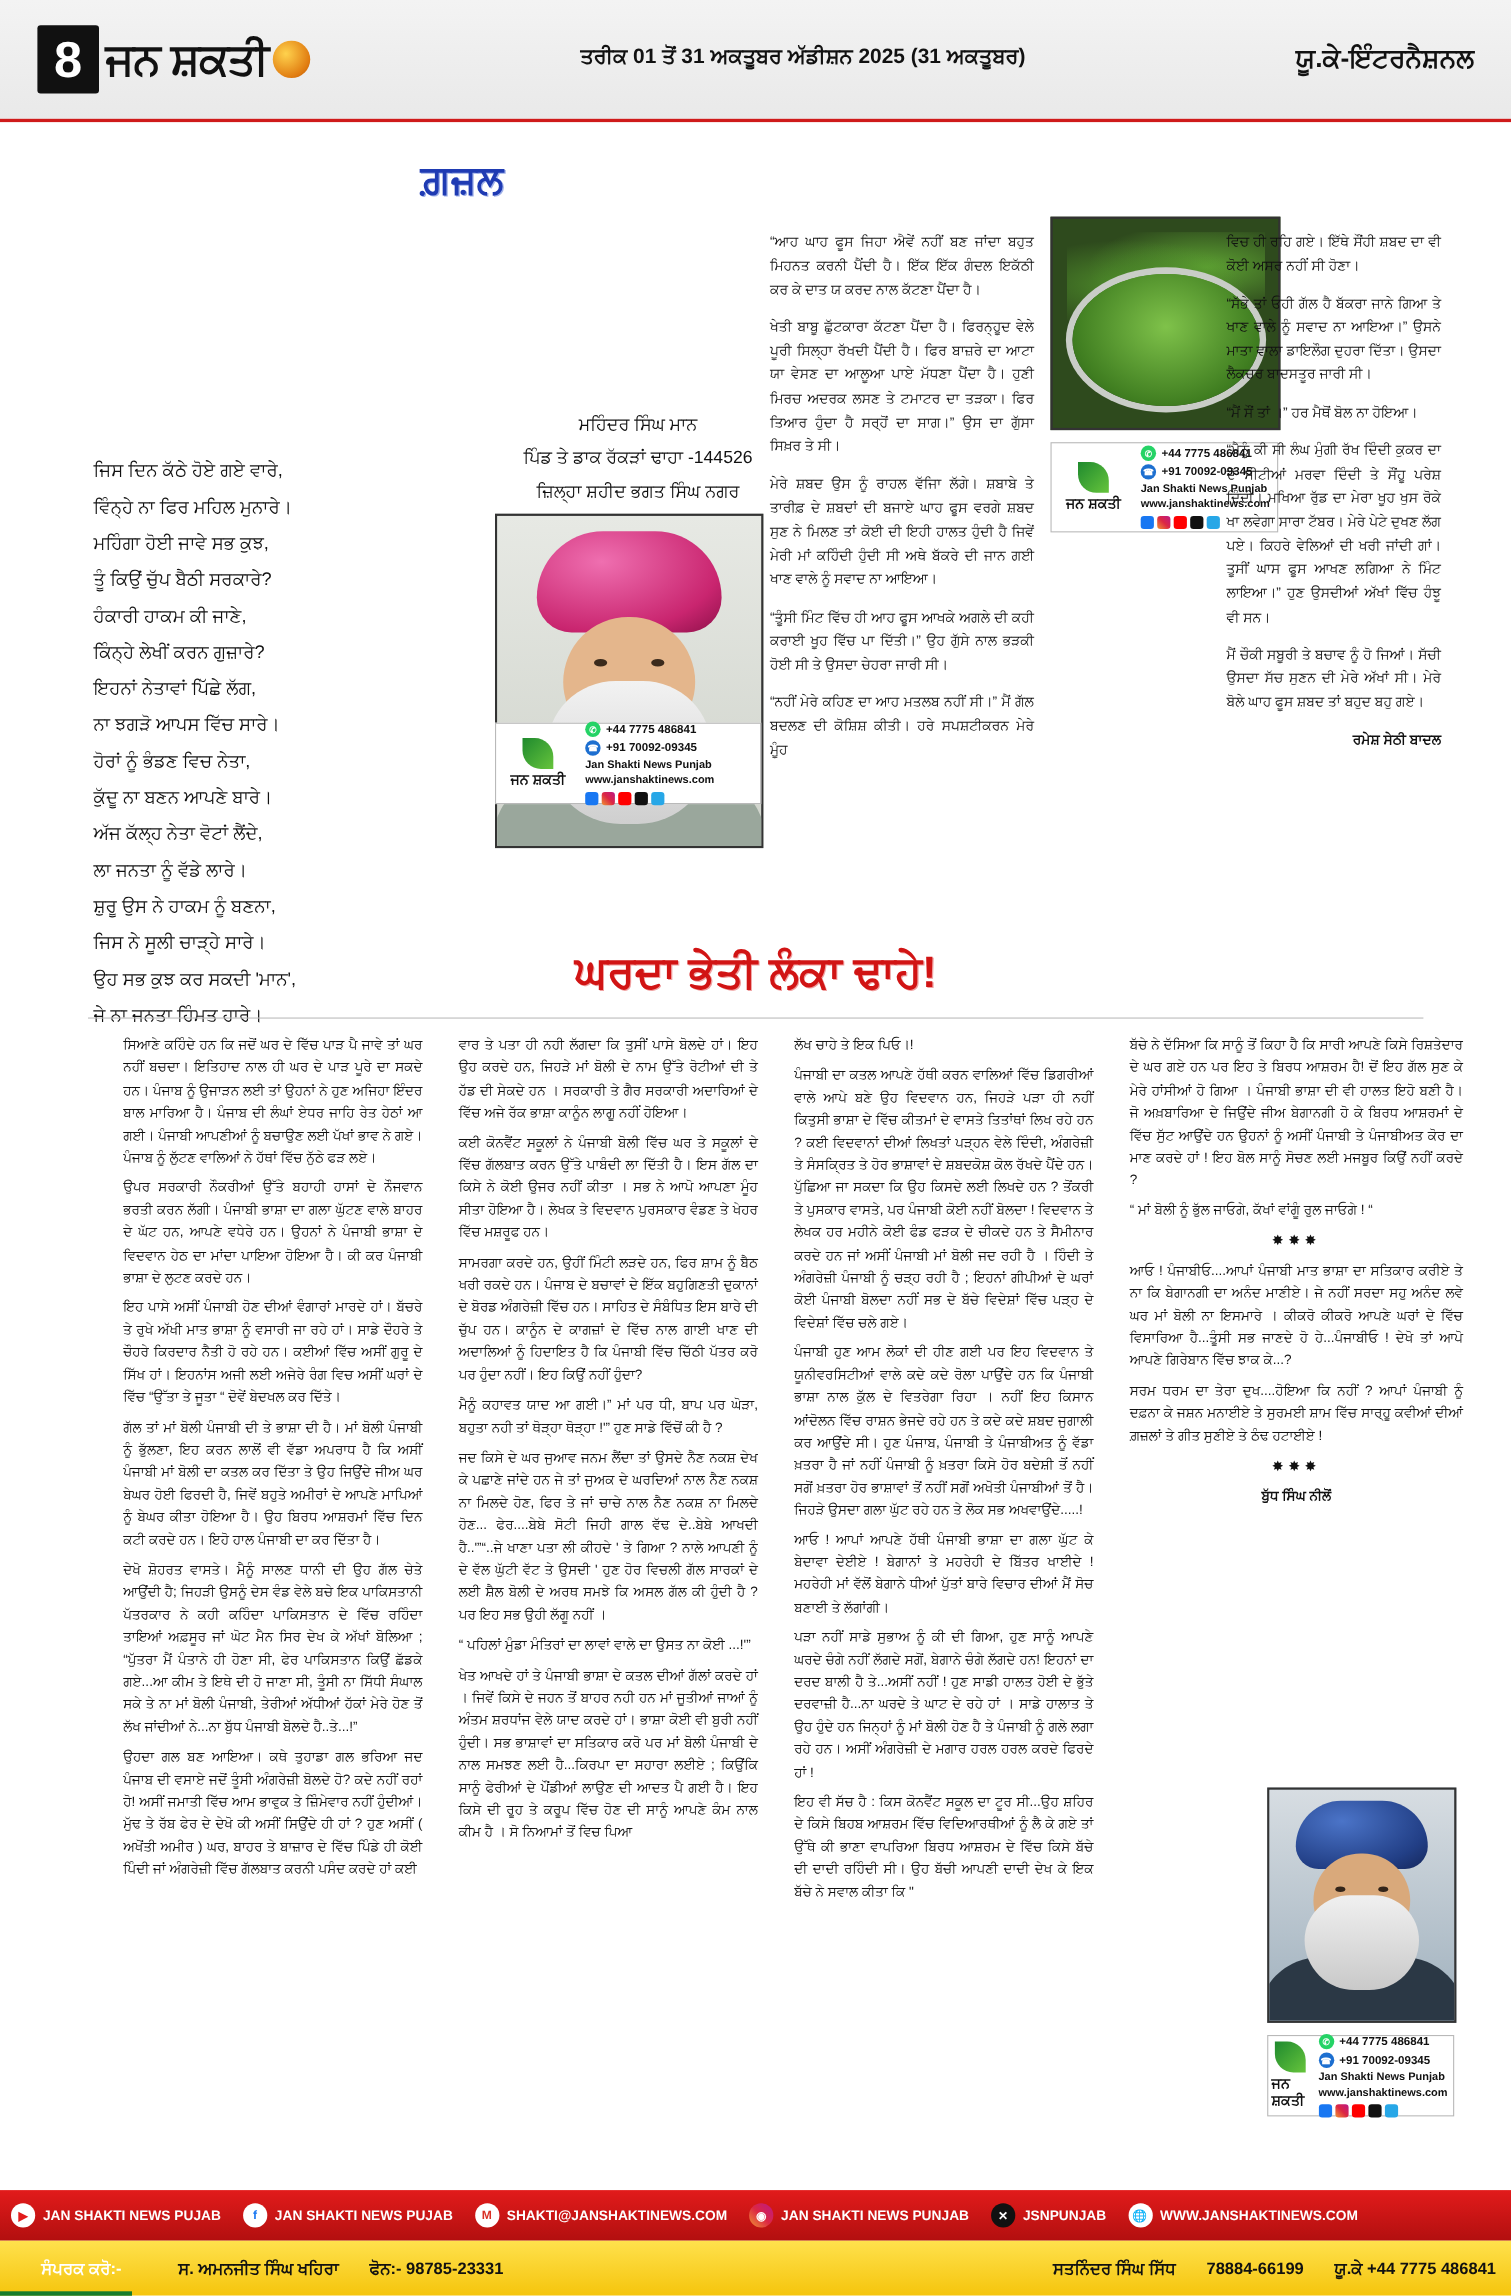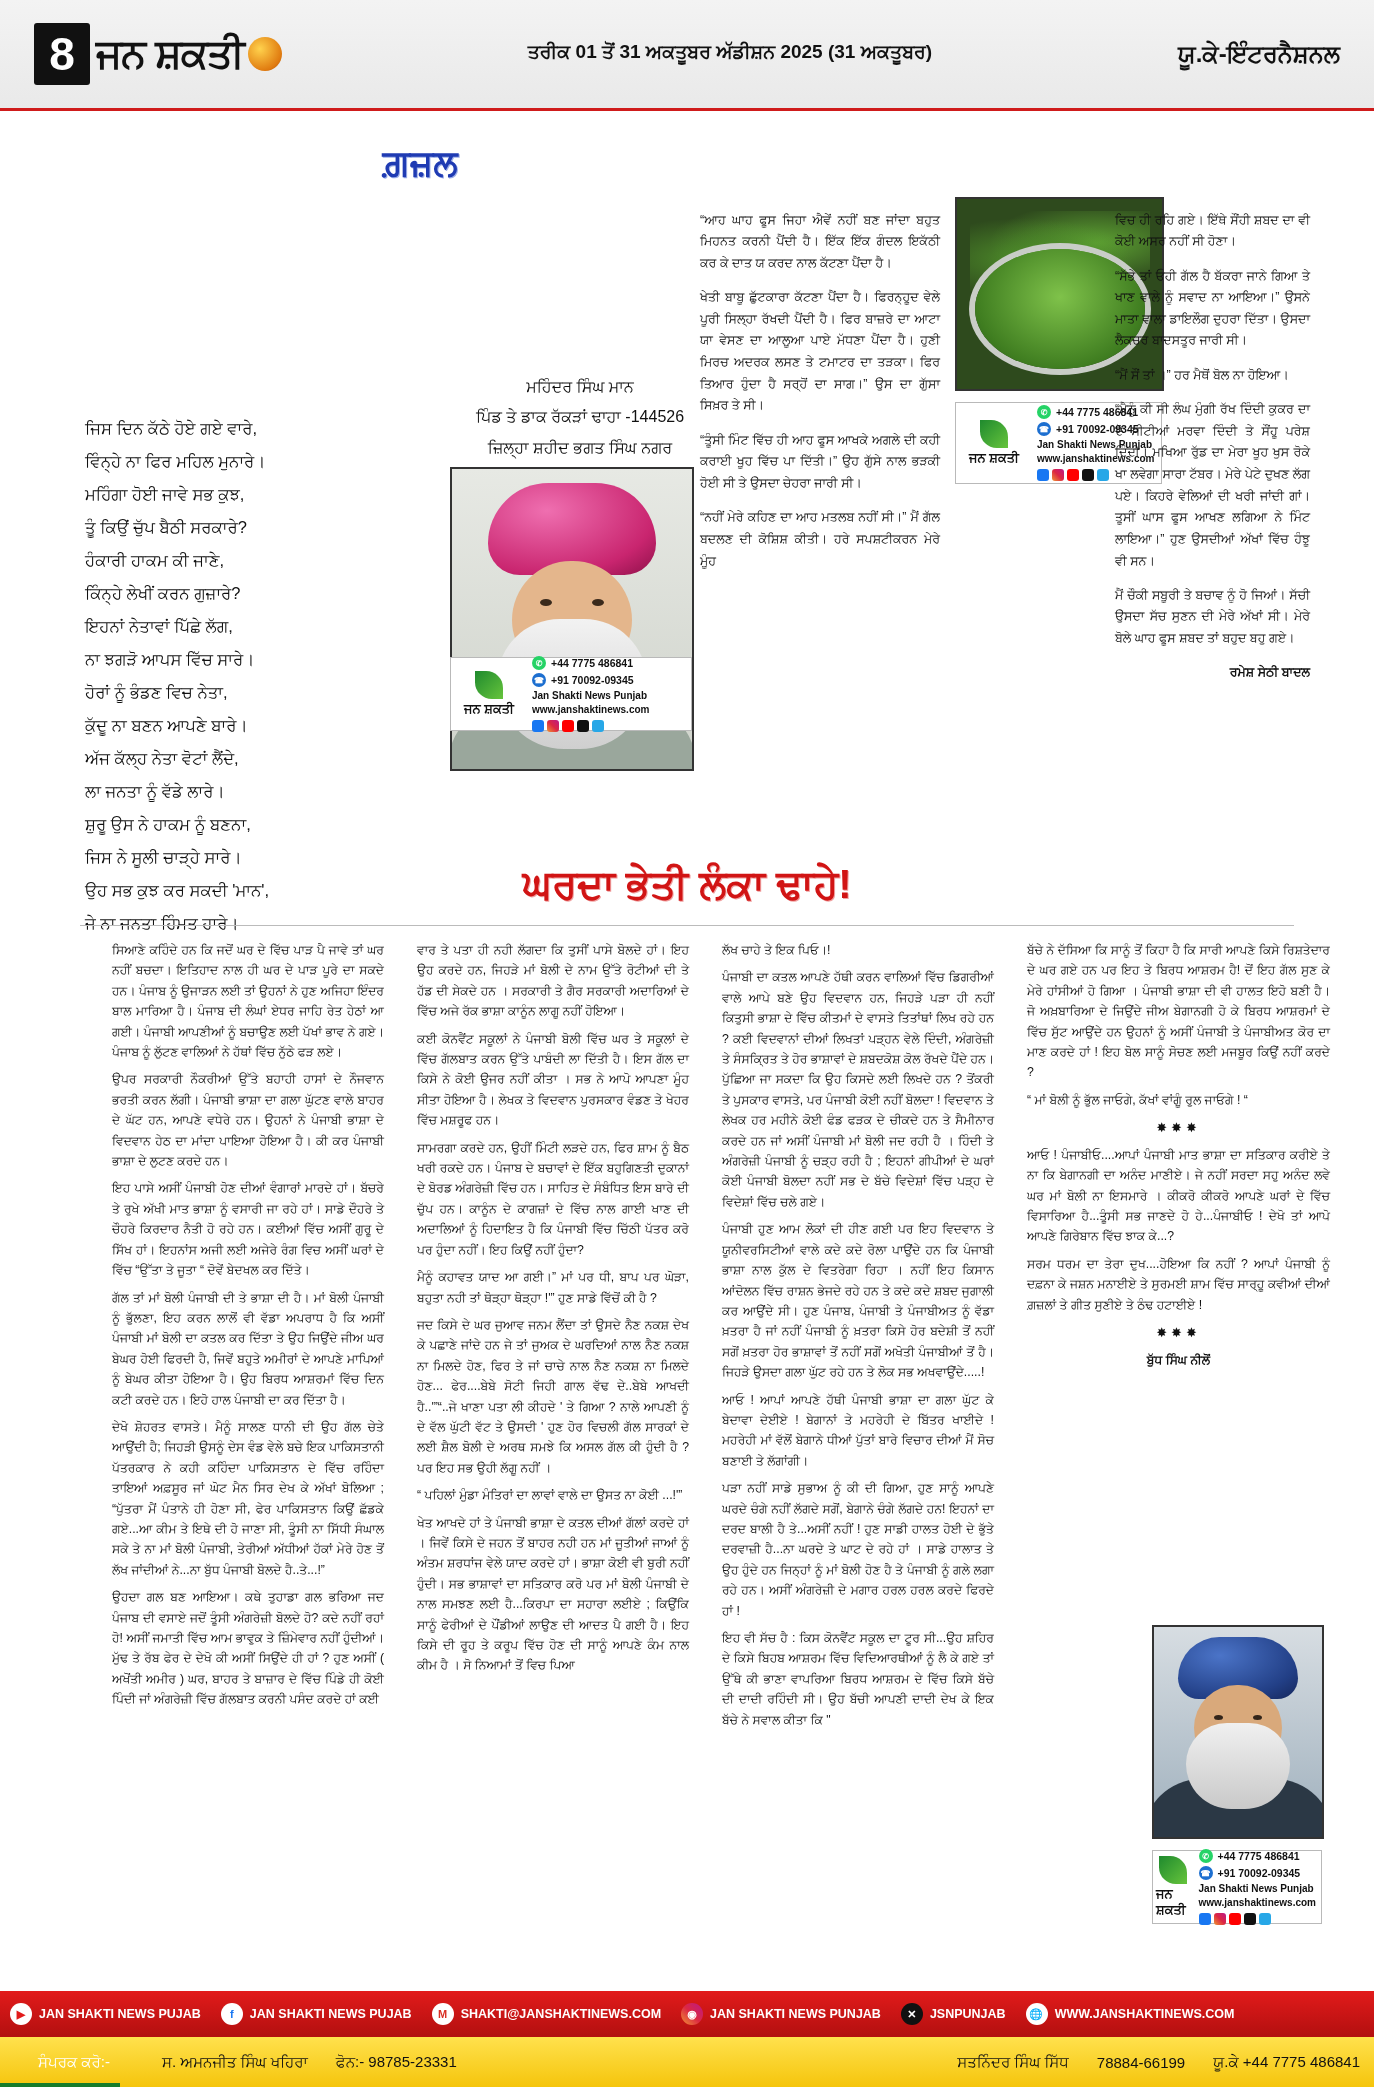--- a/index.html
+++ b/index.html
@@ -214,21 +214,21 @@
   .fico.gm{background:#fff;color:#d93025;}
   .fico.ig{background:linear-gradient(45deg,#f09433,#dc2743,#bc1888);}
   .fico.tw{background:#111;}
   .fico.web{background:#fff;color:#1f8a2e;}
   .fbar2{
     position:absolute;left:0;top:46px;width:1374px;height:50px;
     background:linear-gradient(180deg,#ffe14d,#f5c50c);
     display:flex;align-items:center;
   }
   .f2item{
-    font-size:15px;font-weight:normal;color:#111;padding:0 14px;white-space:nowrap;
+    font-size:15px;font-weight:bold;color:#111;padding:0 14px;white-space:nowrap;
     display:flex;align-items:center;
   }
   .f2sep{flex:1;}
   .fgreen{
     position:absolute;left:0;top:46px;width:120px;height:50px;
     background:#177c2b;
   }
 </style>
 </head>
 <body>
@@ -309,20 +309,21 @@
           <span class="soc tw"></span>
           <span class="soc tg"></span>
         </div>
       </div>
     </div>
 
 
     <div class="ghah-col1">
       <p>“ਆਹ ਘਾਹ ਫੂਸ ਜਿਹਾ ਐਵੇਂ ਨਹੀਂ ਬਣ ਜਾਂਦਾ ਬਹੁਤ ਮਿਹਨਤ ਕਰਨੀ ਪੈਂਦੀ ਹੈ। ਇੱਕ ਇੱਕ ਗੰਦਲ ਇਕੱਠੀ ਕਰ ਕੇ ਦਾਤ ਯ ਕਰਦ ਨਾਲ ਕੱਟਣਾ ਪੈਂਦਾ ਹੈ।</p>
       <p>ਖੇਤੀ ਬਾਬੂ ਛੁੱਟਕਾਰਾ ਕੱਟਣਾ ਪੈਂਦਾ ਹੈ। ਫਿਰਨ੍ਹੂਦ ਵੇਲੇ ਪੂਰੀ ਸਿਲ੍ਹਾ ਰੱਖਦੀ ਪੈਂਦੀ ਹੈ। ਫਿਰ ਬਾਜ਼ਰੇ ਦਾ ਆਟਾ ਯਾ ਵੇਸਣ ਦਾ ਆਲੂਆ ਪਾਏ ਮੱਧਣਾ ਪੈਂਦਾ ਹੈ। ਹੁਣੀ ਮਿਰਚ ਅਦਰਕ ਲਸਣ ਤੇ ਟਮਾਟਰ ਦਾ ਤੜਕਾ। ਫਿਰ ਤਿਆਰ ਹੁੰਦਾ ਹੈ ਸਰ੍ਹੋਂ ਦਾ ਸਾਗ।” ਉਸ ਦਾ ਗੁੱਸਾ ਸਿਖ਼ਰ ਤੇ ਸੀ।</p>
+      <p>ਮੇਰੇ ਸ਼ਬਦ ਉਸ ਨੂੰ ਰਾਹਲ ਵੱਜਿਾ ਲੱਗੇ। ਸ਼ਬਾਬੇ ਤੇ ਤਾਰੀਫ਼ ਦੇ ਸ਼ਬਦਾਂ ਦੀ ਬਜਾਏ ਘਾਹ ਫੂਸ ਵਰਗੇ ਸ਼ਬਦ ਸੁਣ ਨੇ ਮਿਲਣ ਤਾਂ ਕੋਈ ਦੀ ਇਹੀ ਹਾਲਤ ਹੁੰਦੀ ਹੈ ਜਿਵੇਂ ਮੇਰੀ ਮਾਂ ਕਹਿੰਦੀ ਹੁੰਦੀ ਸੀ ਅਥੇ ਬੱਕਰੇ ਦੀ ਜਾਨ ਗਈ ਖਾਣ ਵਾਲੇ ਨੂੰ ਸਵਾਦ ਨਾ ਆਇਆ।</p>
       <p>“ਤੂੰਸੀ ਮਿੰਟ ਵਿੱਚ ਹੀ ਆਹ ਫੂਸ ਆਖਕੇ ਅਗਲੇ ਦੀ ਕਹੀ ਕਰਾਈ ਖੂਹ ਵਿੱਚ ਪਾ ਦਿੱਤੀ।” ਉਹ ਗੁੱਸੇ ਨਾਲ ਭੜਕੀ ਹੋਈ ਸੀ ਤੇ ਉਸਦਾ ਚੇਹਰਾ ਜਾਰੀ ਸੀ।</p>
       <p>“ਨਹੀਂ ਮੇਰੇ ਕਹਿਣ ਦਾ ਆਹ ਮਤਲਬ ਨਹੀਂ ਸੀ।” ਮੈਂ ਗੱਲ ਬਦਲਣ ਦੀ ਕੋਸ਼ਿਸ਼ ਕੀਤੀ। ਹਰੇ ਸਪਸ਼ਟੀਕਰਨ ਮੇਰੇ ਮੂੰਹ</p>
     </div>
 
     <div class="veg-photo">
       <div class="greens"></div>
       <div class="bowl"></div>
     </div>
 
     <div class="contact-badge badge-b">

